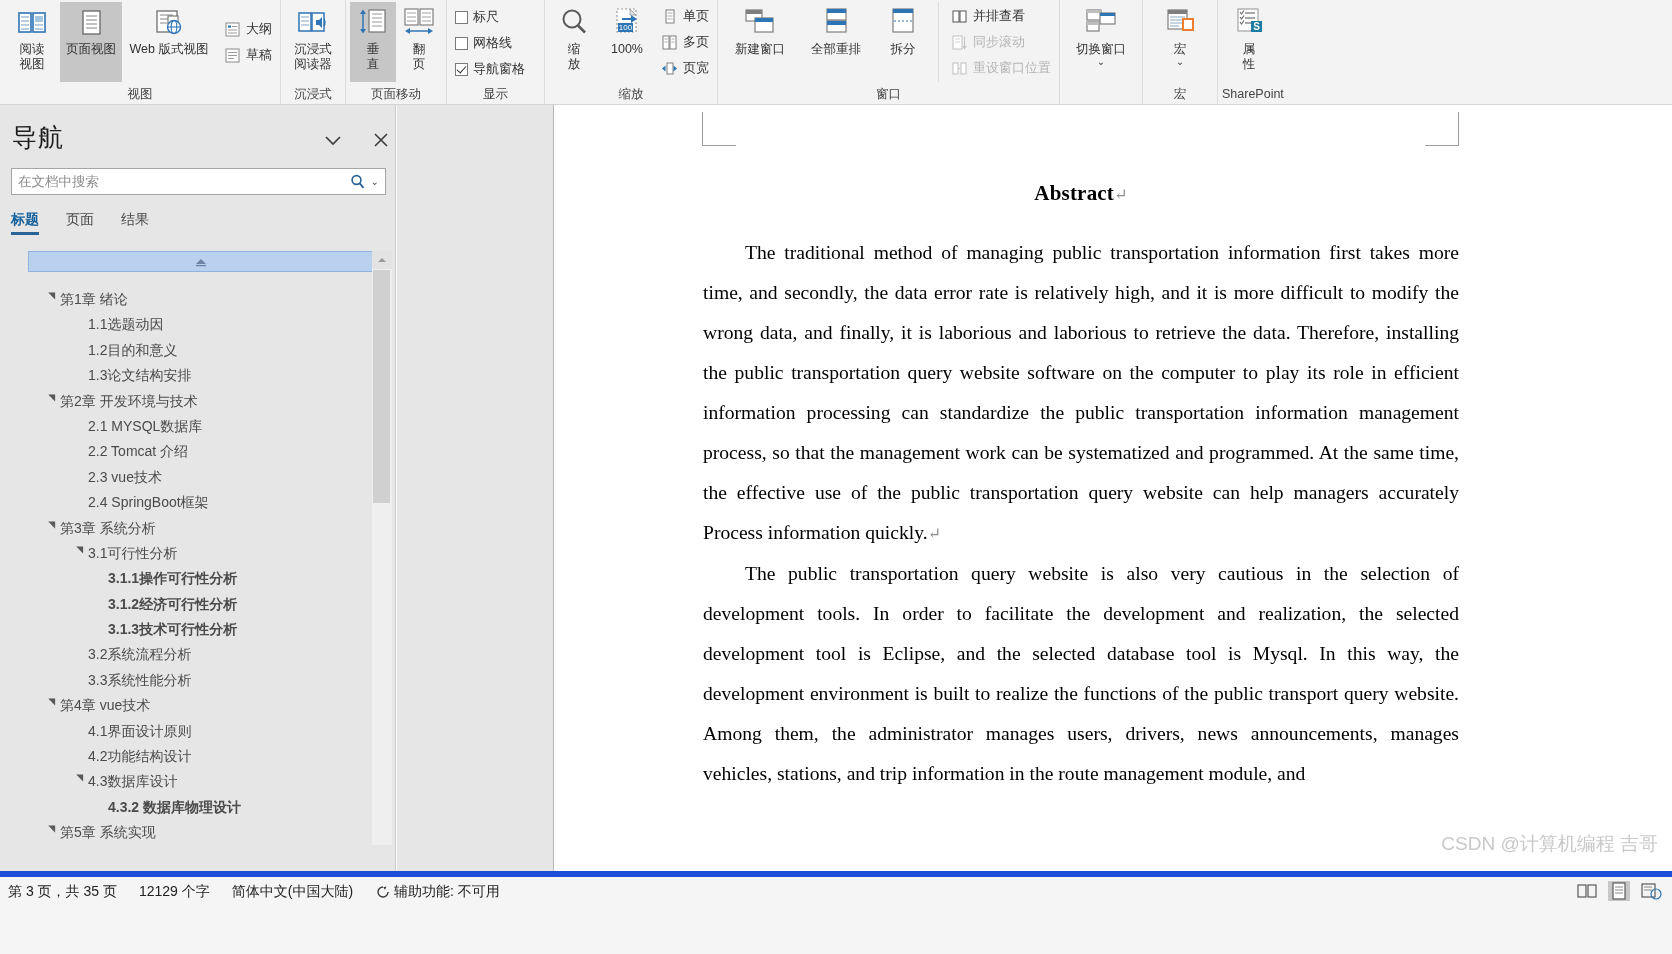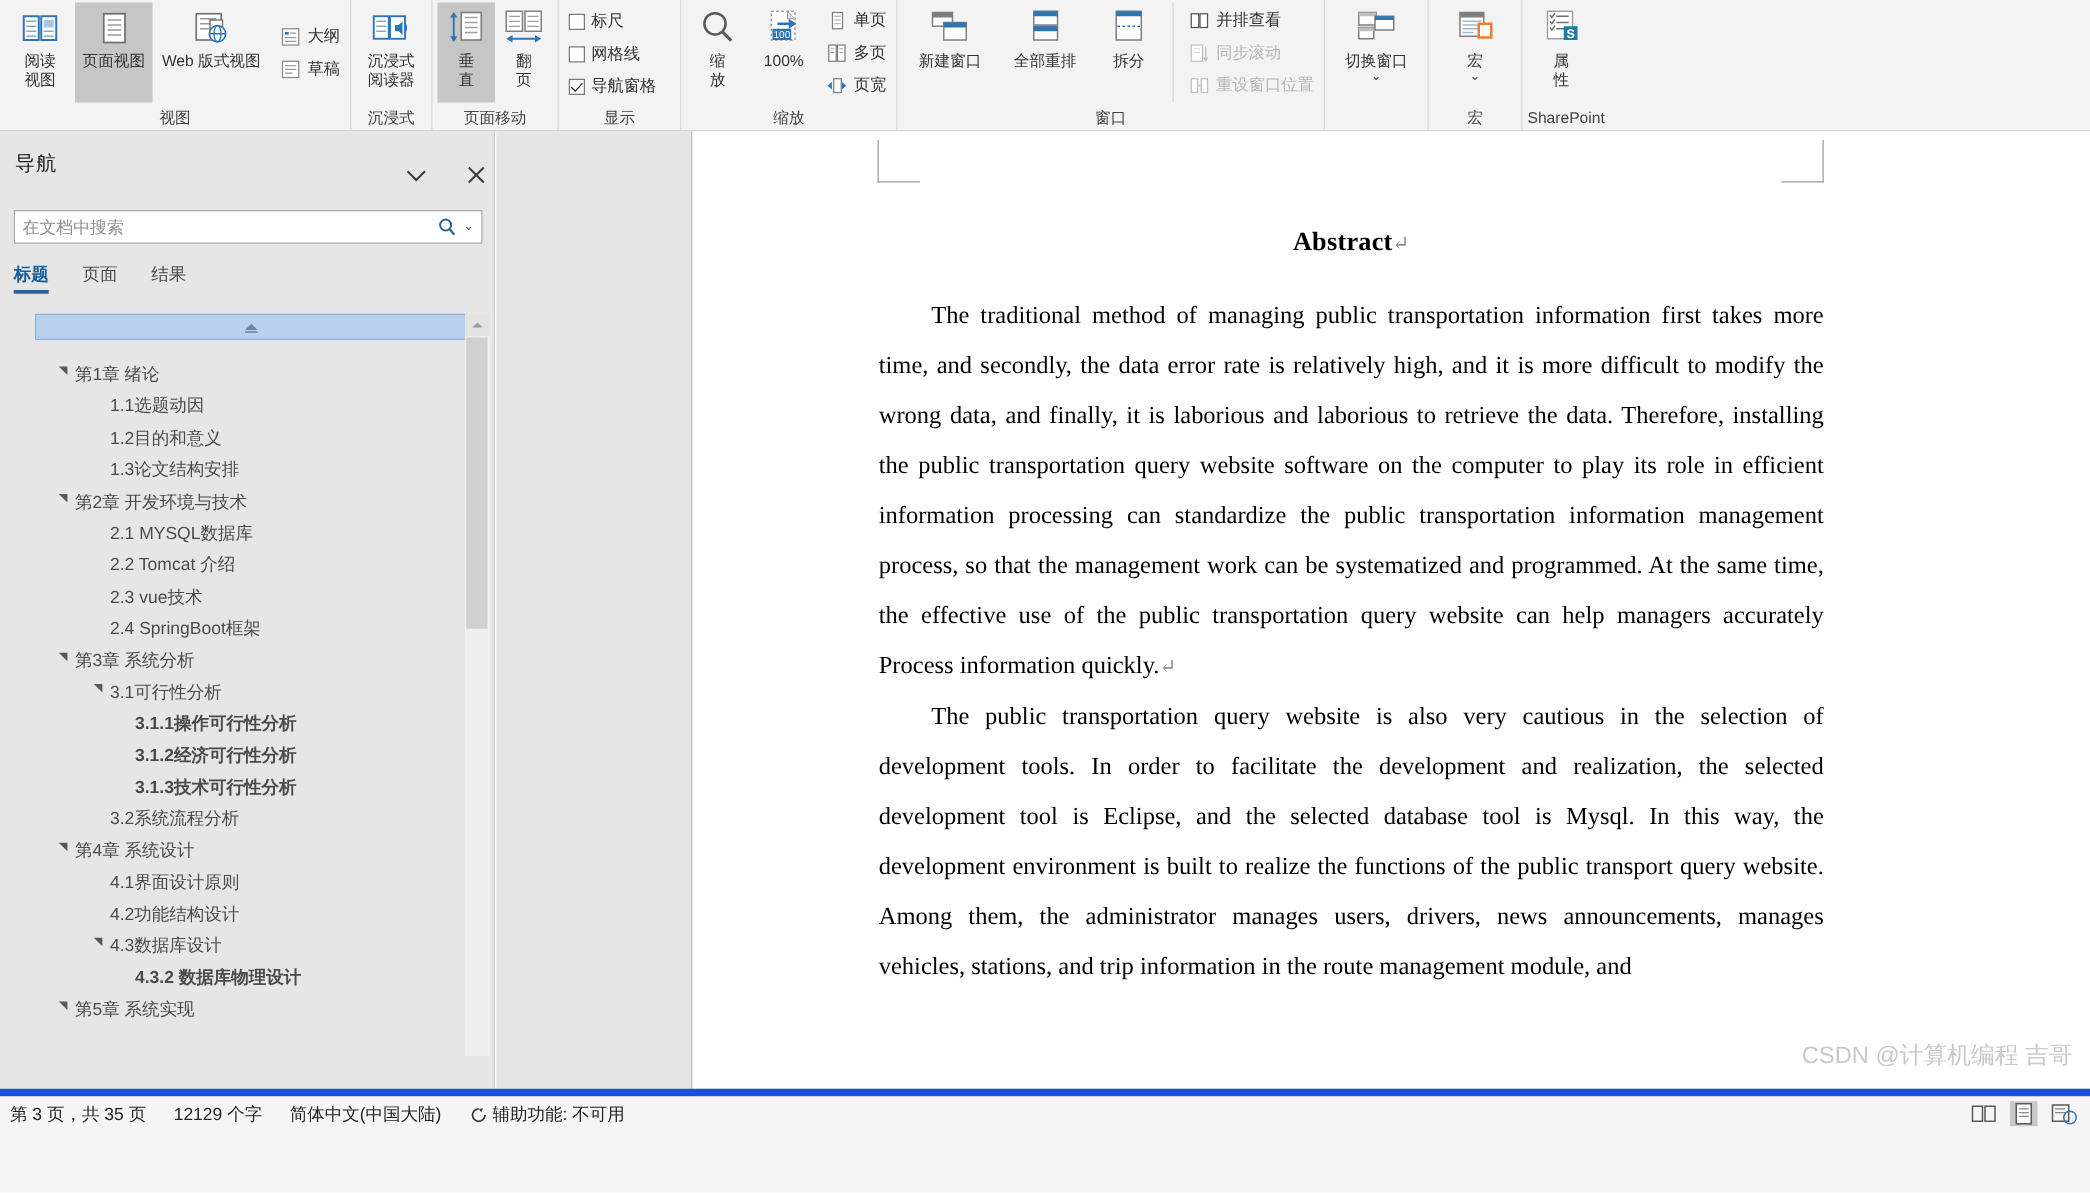--- a/index.html
+++ b/index.html
@@ -60,21 +60,21 @@
   .miniicn { width: 17px; height: 17px; flex: none; position: relative; }
   .caret { font-size: 10px; line-height: 8px; color: #444; margin-top: 1px; }
 
   
   #navpane {
     position: absolute; left: 0; top: 105px; width: 396px; height: 766px;
     background: #e6e6e6; border-right: 1px solid #c8c8c8;
   }
   #navtitle {
     position: absolute; left: 12px; top: 16px;
-    font-size: 16px; color: #1d1d1d; letter-spacing: 1px;
+    font-size: 25px; color: #1d1d1d; letter-spacing: 1px;
   }
   .navbtn {
     position: absolute; top: 22px; width: 26px; height: 26px;
     cursor: default; color: #3b3b3b;
   }
   #navsearchwrap {
     position: absolute; left: 11px; top: 63px; width: 375px; height: 27px;
     background: #fff; border: 1px solid #a6a6a6;
     display: flex; align-items: center;
   }
@@ -646,23 +646,27 @@
         <span>3.1.2经济可行性分析</span>
       </div>
       <div class="tocitem lvl3">
         <span class="tri"></span>
         <span>3.1.3技术可行性分析</span>
       </div>
       <div class="tocitem lvl2">
         <span class="tri"></span>
         <span>3.2系统流程分析</span>
       </div>
+      <div class="tocitem lvl2">
+        <span class="tri"></span>
+        <span>3.3系统性能分析</span>
+      </div>
       <div class="tocitem lvl1">
         <span class="tri" style="transform: rotate(-90deg);">◢</span>
-        <span>第4章 系统设计</span>
+        <span>第4章 vue技术</span>
       </div>
       <div class="tocitem lvl2">
         <span class="tri"></span>
         <span>4.1界面设计原则</span>
       </div>
       <div class="tocitem lvl2">
         <span class="tri"></span>
         <span>4.2功能结构设计</span>
       </div>
       <div class="tocitem lvl2b">

